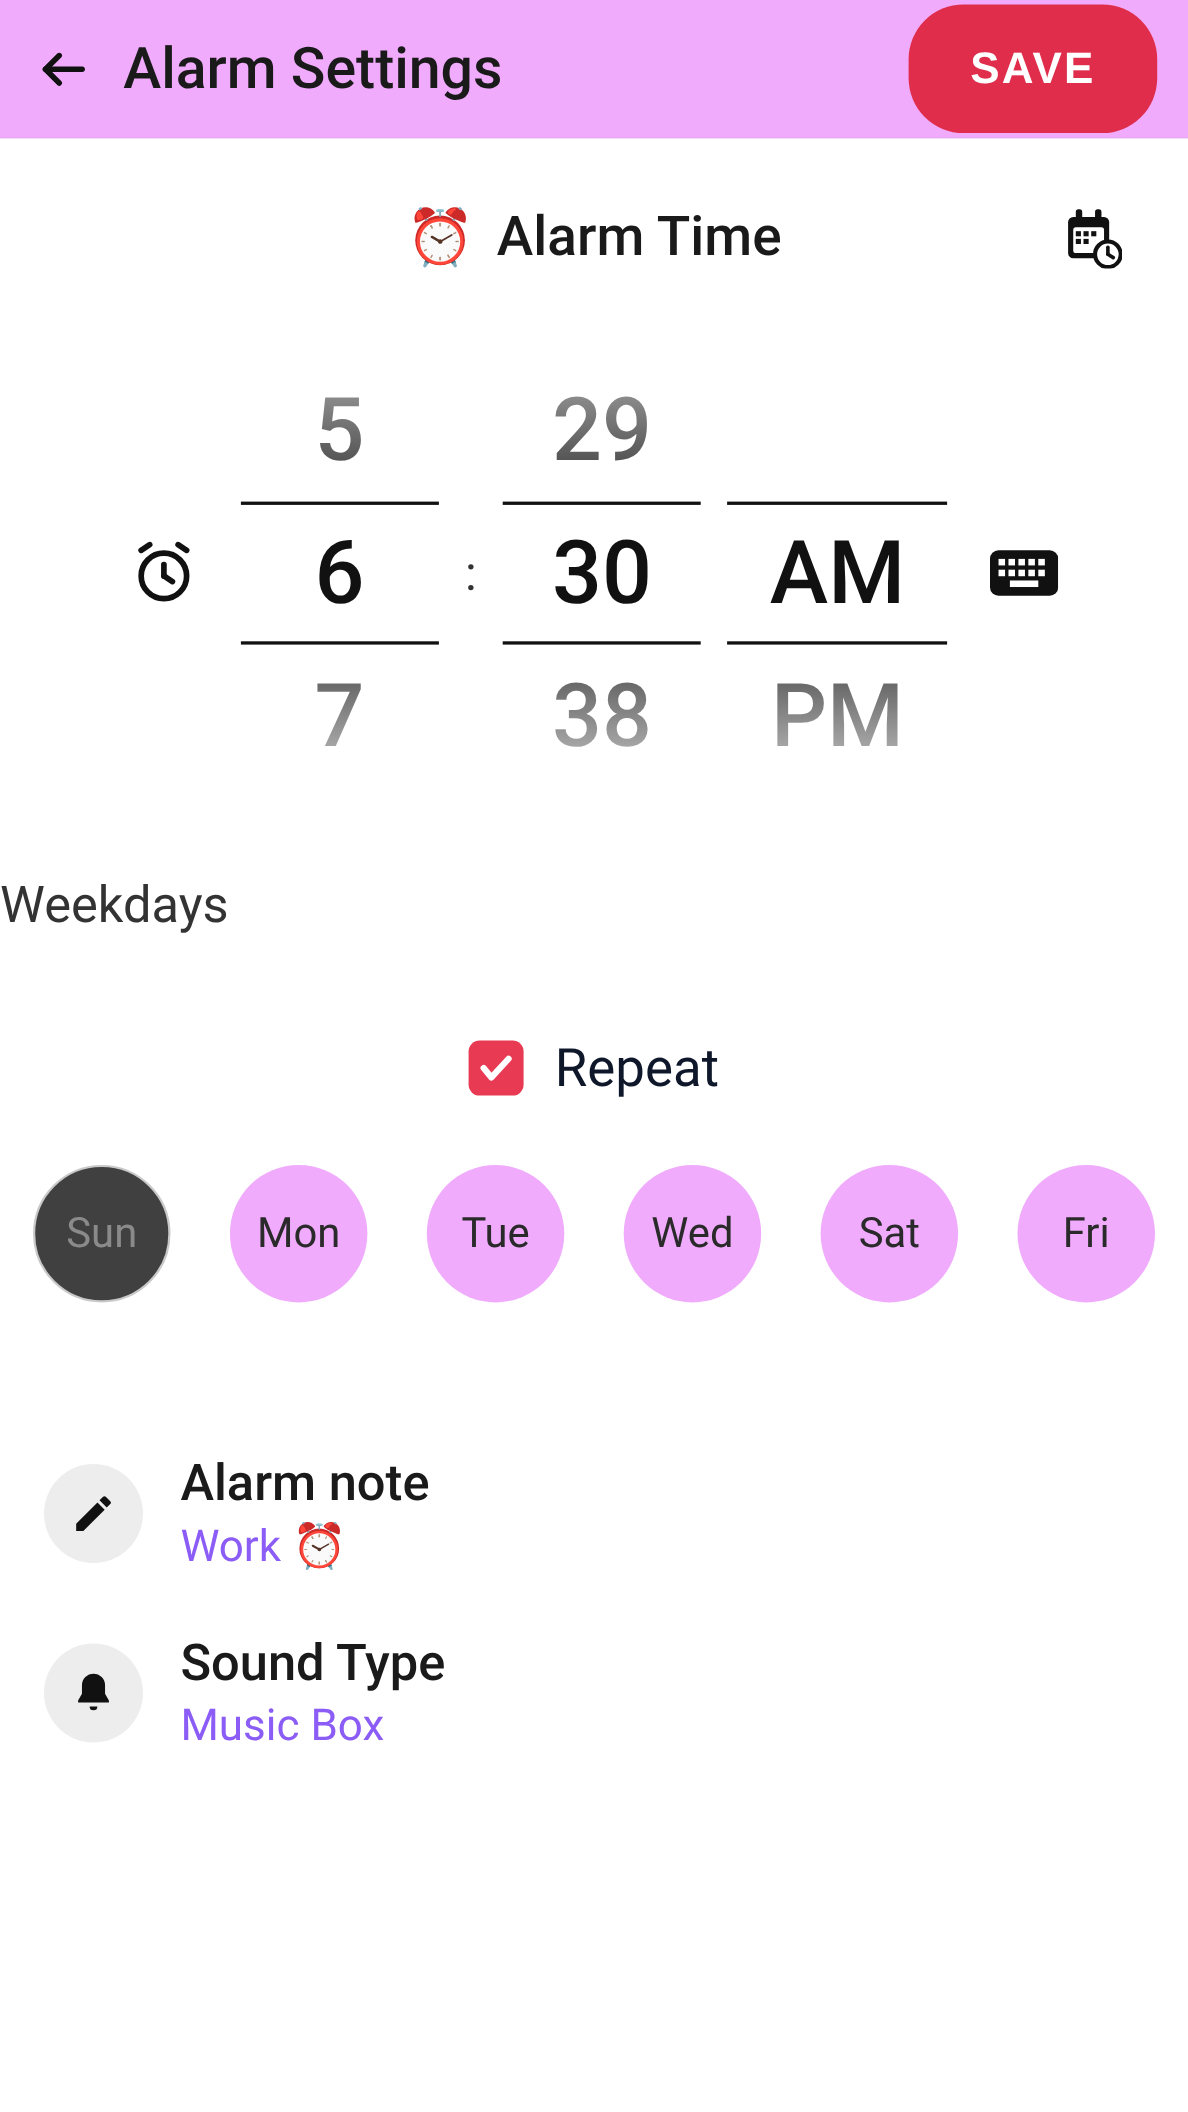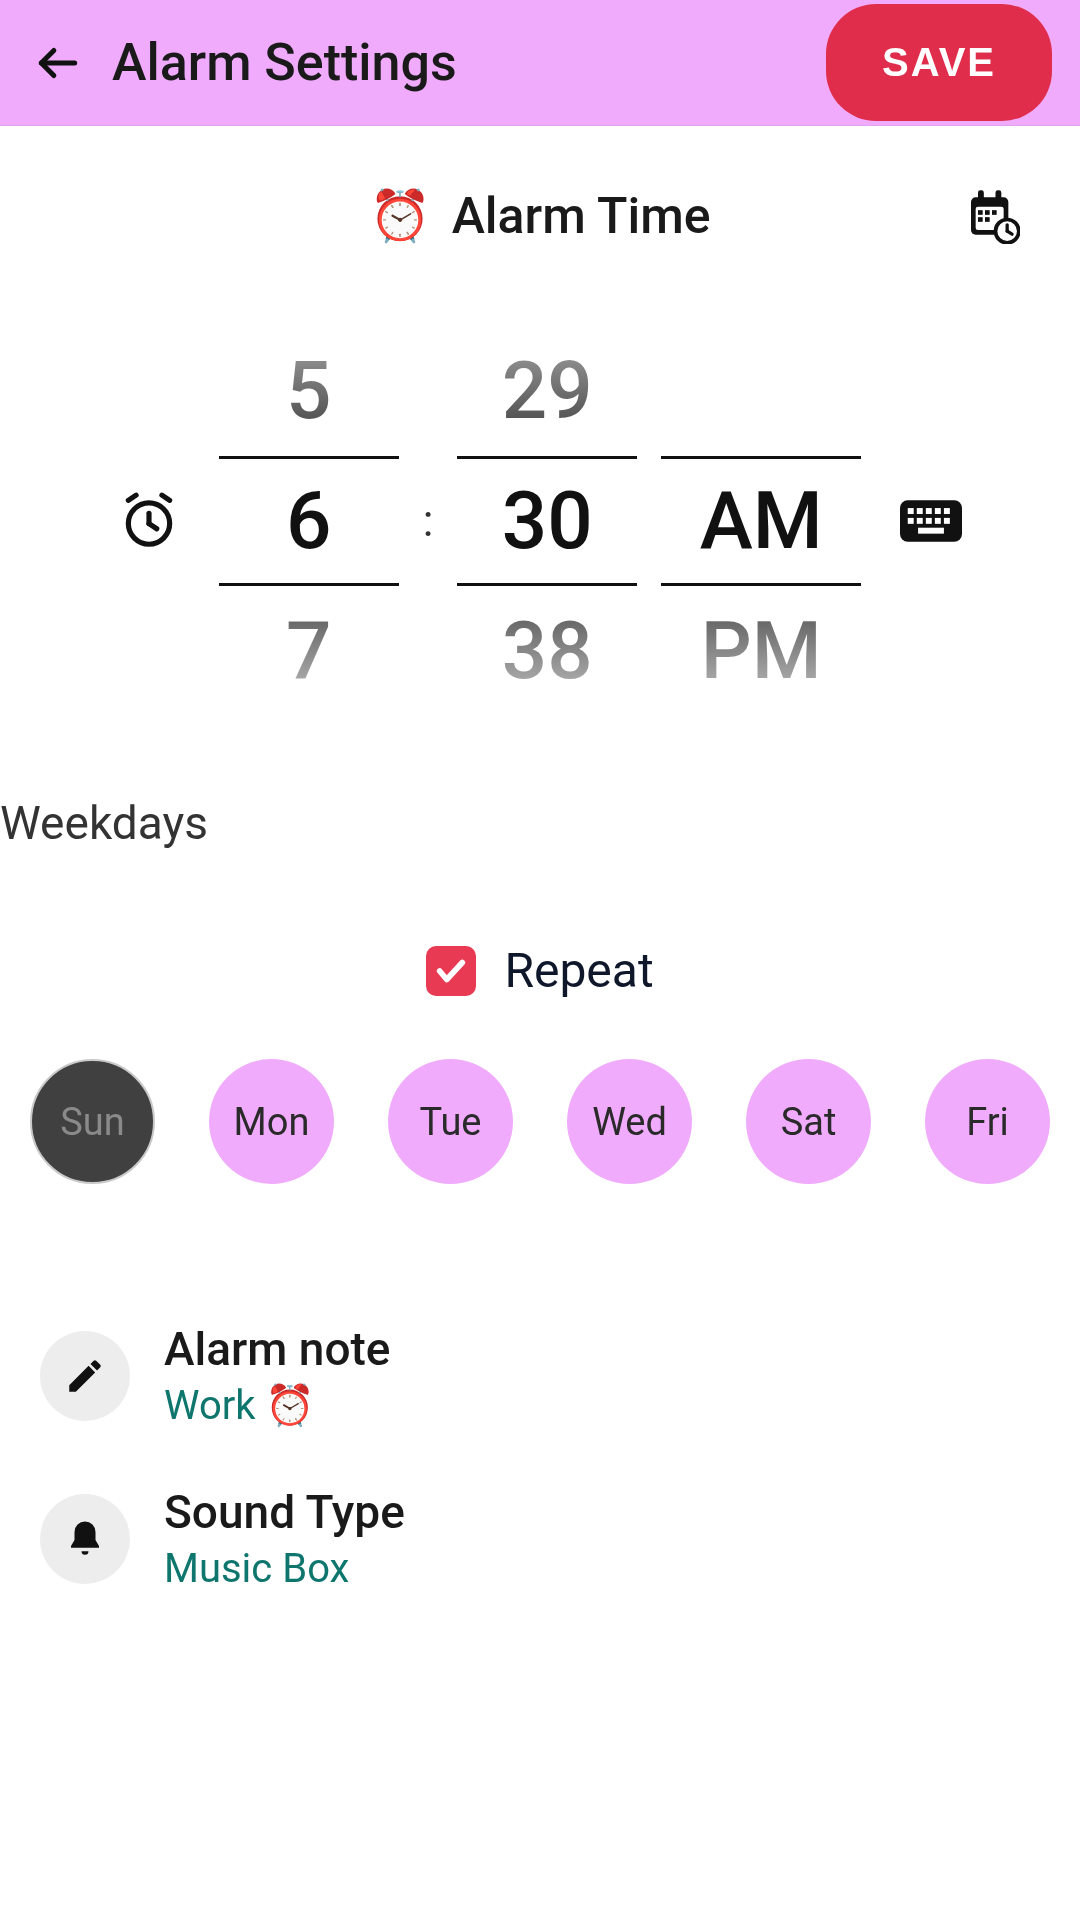--- a/index.html
+++ b/index.html
@@ -222,21 +222,21 @@
     flex-direction: column;
     gap: 6px;
   }
   .setting-title {
     font-size: 46px;
     font-weight: 500;
     color: #1a1a1a;
   }
   .setting-value {
     font-size: 40px;
-    color: #0f766e;
+    color: #8b5cf6;
   }
 </style>
 </head>
 <body>
 
 <div class="header">
   <div class="back-btn">
     <svg width="50" height="50" viewBox="0 0 24 24" fill="none" stroke="#111" stroke-width="2.4" stroke-linecap="round" stroke-linejoin="round">
       <line x1="20" y1="12" x2="4" y2="12"></line>
       <polyline points="10 18 4 12 10 6"></polyline>

